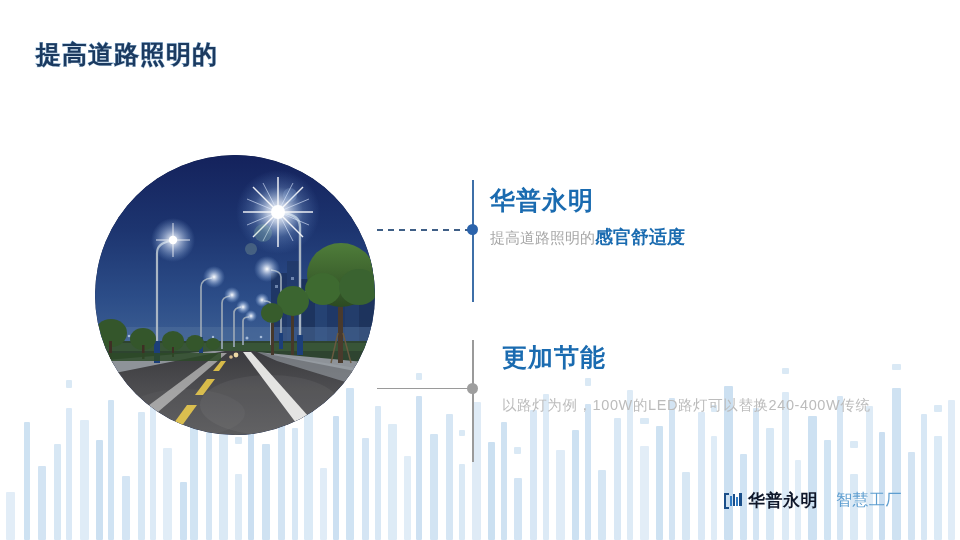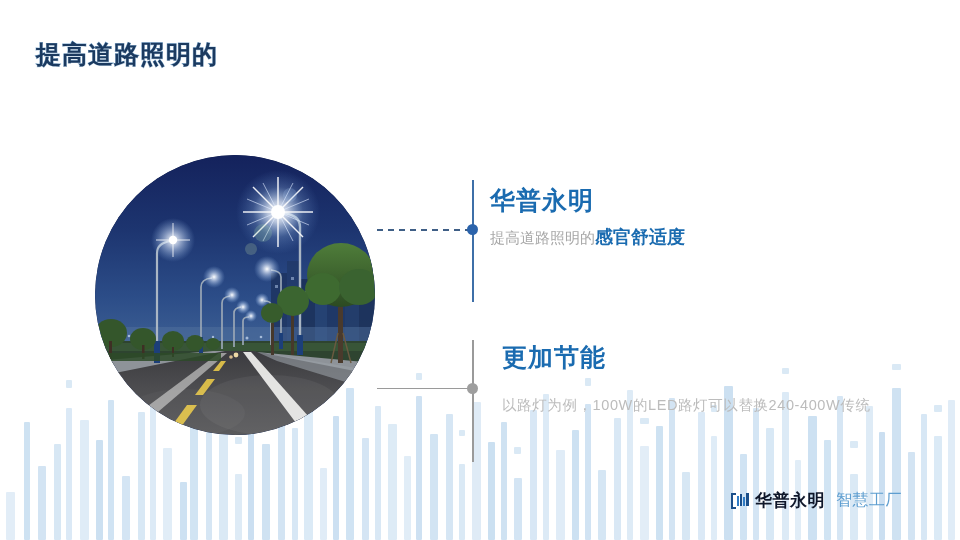--- a/index.html
+++ b/index.html
@@ -144,21 +144,21 @@
   #logo-name {
     font-size: 17px;
     font-weight: bold;
     color: #0f172a;
     letter-spacing: 0.5px;
   }
   #logo-sub {
     font-size: 16px;
     color: #5e9ed0;
     letter-spacing: 0.5px;
-    margin-left: 6px;
+    margin-left: 13px;
   }
 </style>
 </head>
 <body>
 
 <div id="slide">
 
   <div id="bar-field">
       <div class="deco-bar" style="left: 6px; width: 9px; height: 48px; background: rgb(202, 223, 241); opacity: 0.55;"></div>
       <div class="deco-bar" style="left: 24px; width: 6px; height: 118px; background: rgb(202, 223, 241); opacity: 0.92;"></div>

